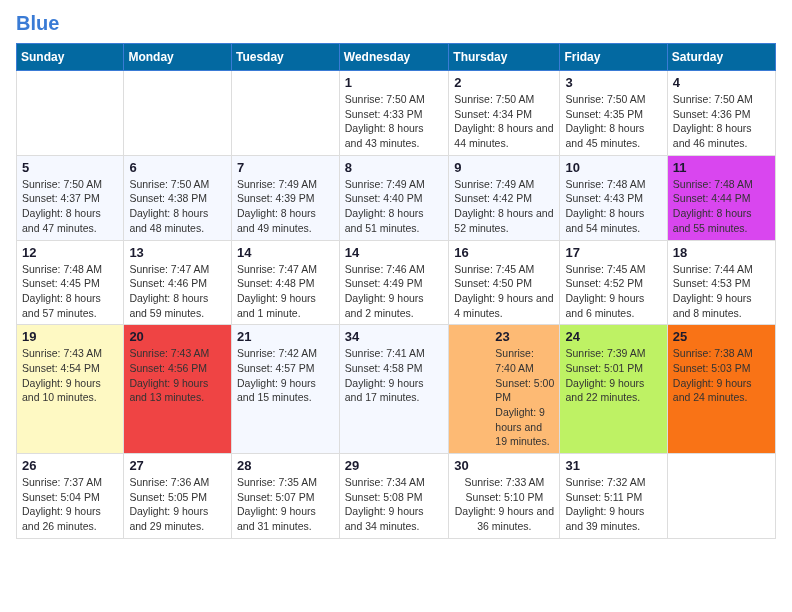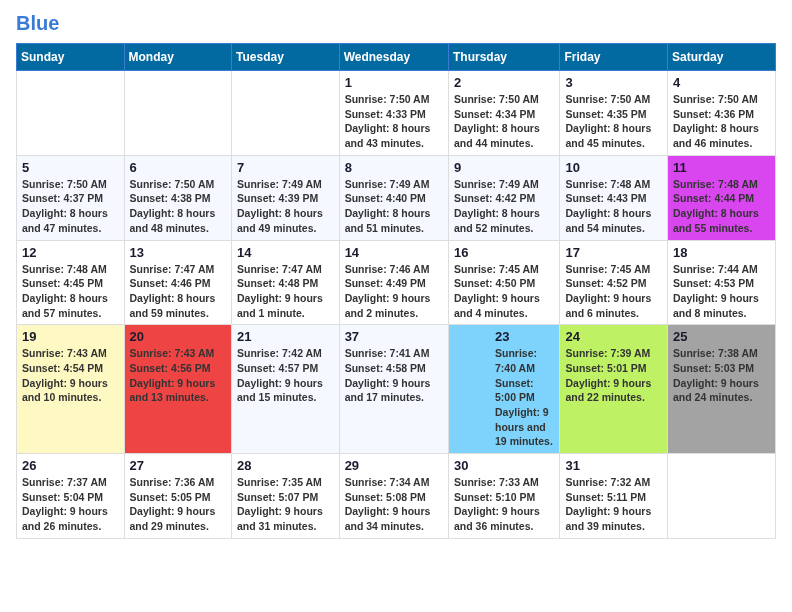--- a/index.html
+++ b/index.html
@@ -75,21 +75,20 @@
     .day-number {
       font-size: 13px;
       font-weight: bold;
       color: #1a1a2e;
       margin-bottom: 2px;
     }
     .day-info {
       color: #333;
       font-size: 10.5px;
       line-height: 1.4;
-      font-weight: bold;
     }
     .empty-cell {
       background: #fff !important;
     }
   </style>
 </head>
 <body>
 
 <div class="header-area">
   <div class="logo">
@@ -244,38 +243,38 @@
 Sunset: 4:56 PM
 Daylight: 9 hours and 13 minutes.</div>
         </td>
         <td style="background: rgb(245, 248, 255);">
           <div class="day-number">21</div>
           <div class="day-info" style="white-space: pre-line;">Sunrise: 7:42 AM
 Sunset: 4:57 PM
 Daylight: 9 hours and 15 minutes.</div>
         </td>
         <td style="background: rgb(245, 248, 255);">
-          <div class="day-number">37</div>
+          <div class="day-number">34</div>
           <div class="day-info" style="white-space: pre-line;">Sunrise: 7:41 AM
 Sunset: 4:58 PM
 Daylight: 9 hours and 17 minutes.</div>
         </td>
-        <td style="background: #7dd3fc; padding-left: 46px;">
+        <td style="background: #fdba74; padding-left: 46px;">
           <div class="day-number">23</div>
           <div class="day-info" style="white-space: pre-line;">Sunrise: 7:40 AM
 Sunset: 5:00 PM
 Daylight: 9 hours and 19 minutes.</div>
         </td>
         <td style="background: #bef264;">
           <div class="day-number">24</div>
           <div class="day-info" style="white-space: pre-line;">Sunrise: 7:39 AM
 Sunset: 5:01 PM
 Daylight: 9 hours and 22 minutes.</div>
         </td>
-        <td style="background: #a3a3a3;">
+        <td style="background: #f97316;">
           <div class="day-number">25</div>
           <div class="day-info" style="white-space: pre-line;">Sunrise: 7:38 AM
 Sunset: 5:03 PM
 Daylight: 9 hours and 24 minutes.</div>
         </td>
       </tr>
       <tr>
         <td>
           <div class="day-number">26</div>
           <div class="day-info" style="white-space: pre-line;">Sunrise: 7:37 AM
@@ -295,21 +294,21 @@
 Daylight: 9 hours and 31 minutes.</div>
         </td>
         <td>
           <div class="day-number">29</div>
           <div class="day-info" style="white-space: pre-line;">Sunrise: 7:34 AM
 Sunset: 5:08 PM
 Daylight: 9 hours and 34 minutes.</div>
         </td>
         <td>
           <div class="day-number">30</div>
-          <div class="day-info" style="white-space: pre-line;">Sunrise: 7:33 AM
+          <div class="day-info" style="white-space: pre-line; text-align: center;">Sunrise: 7:33 AM
 Sunset: 5:10 PM
 Daylight: 9 hours and 36 minutes.</div>
         </td>
         <td>
           <div class="day-number">31</div>
           <div class="day-info" style="white-space: pre-line;">Sunrise: 7:32 AM
 Sunset: 5:11 PM
 Daylight: 9 hours and 39 minutes.</div>
         </td>
         <td class="empty-cell"></td>

